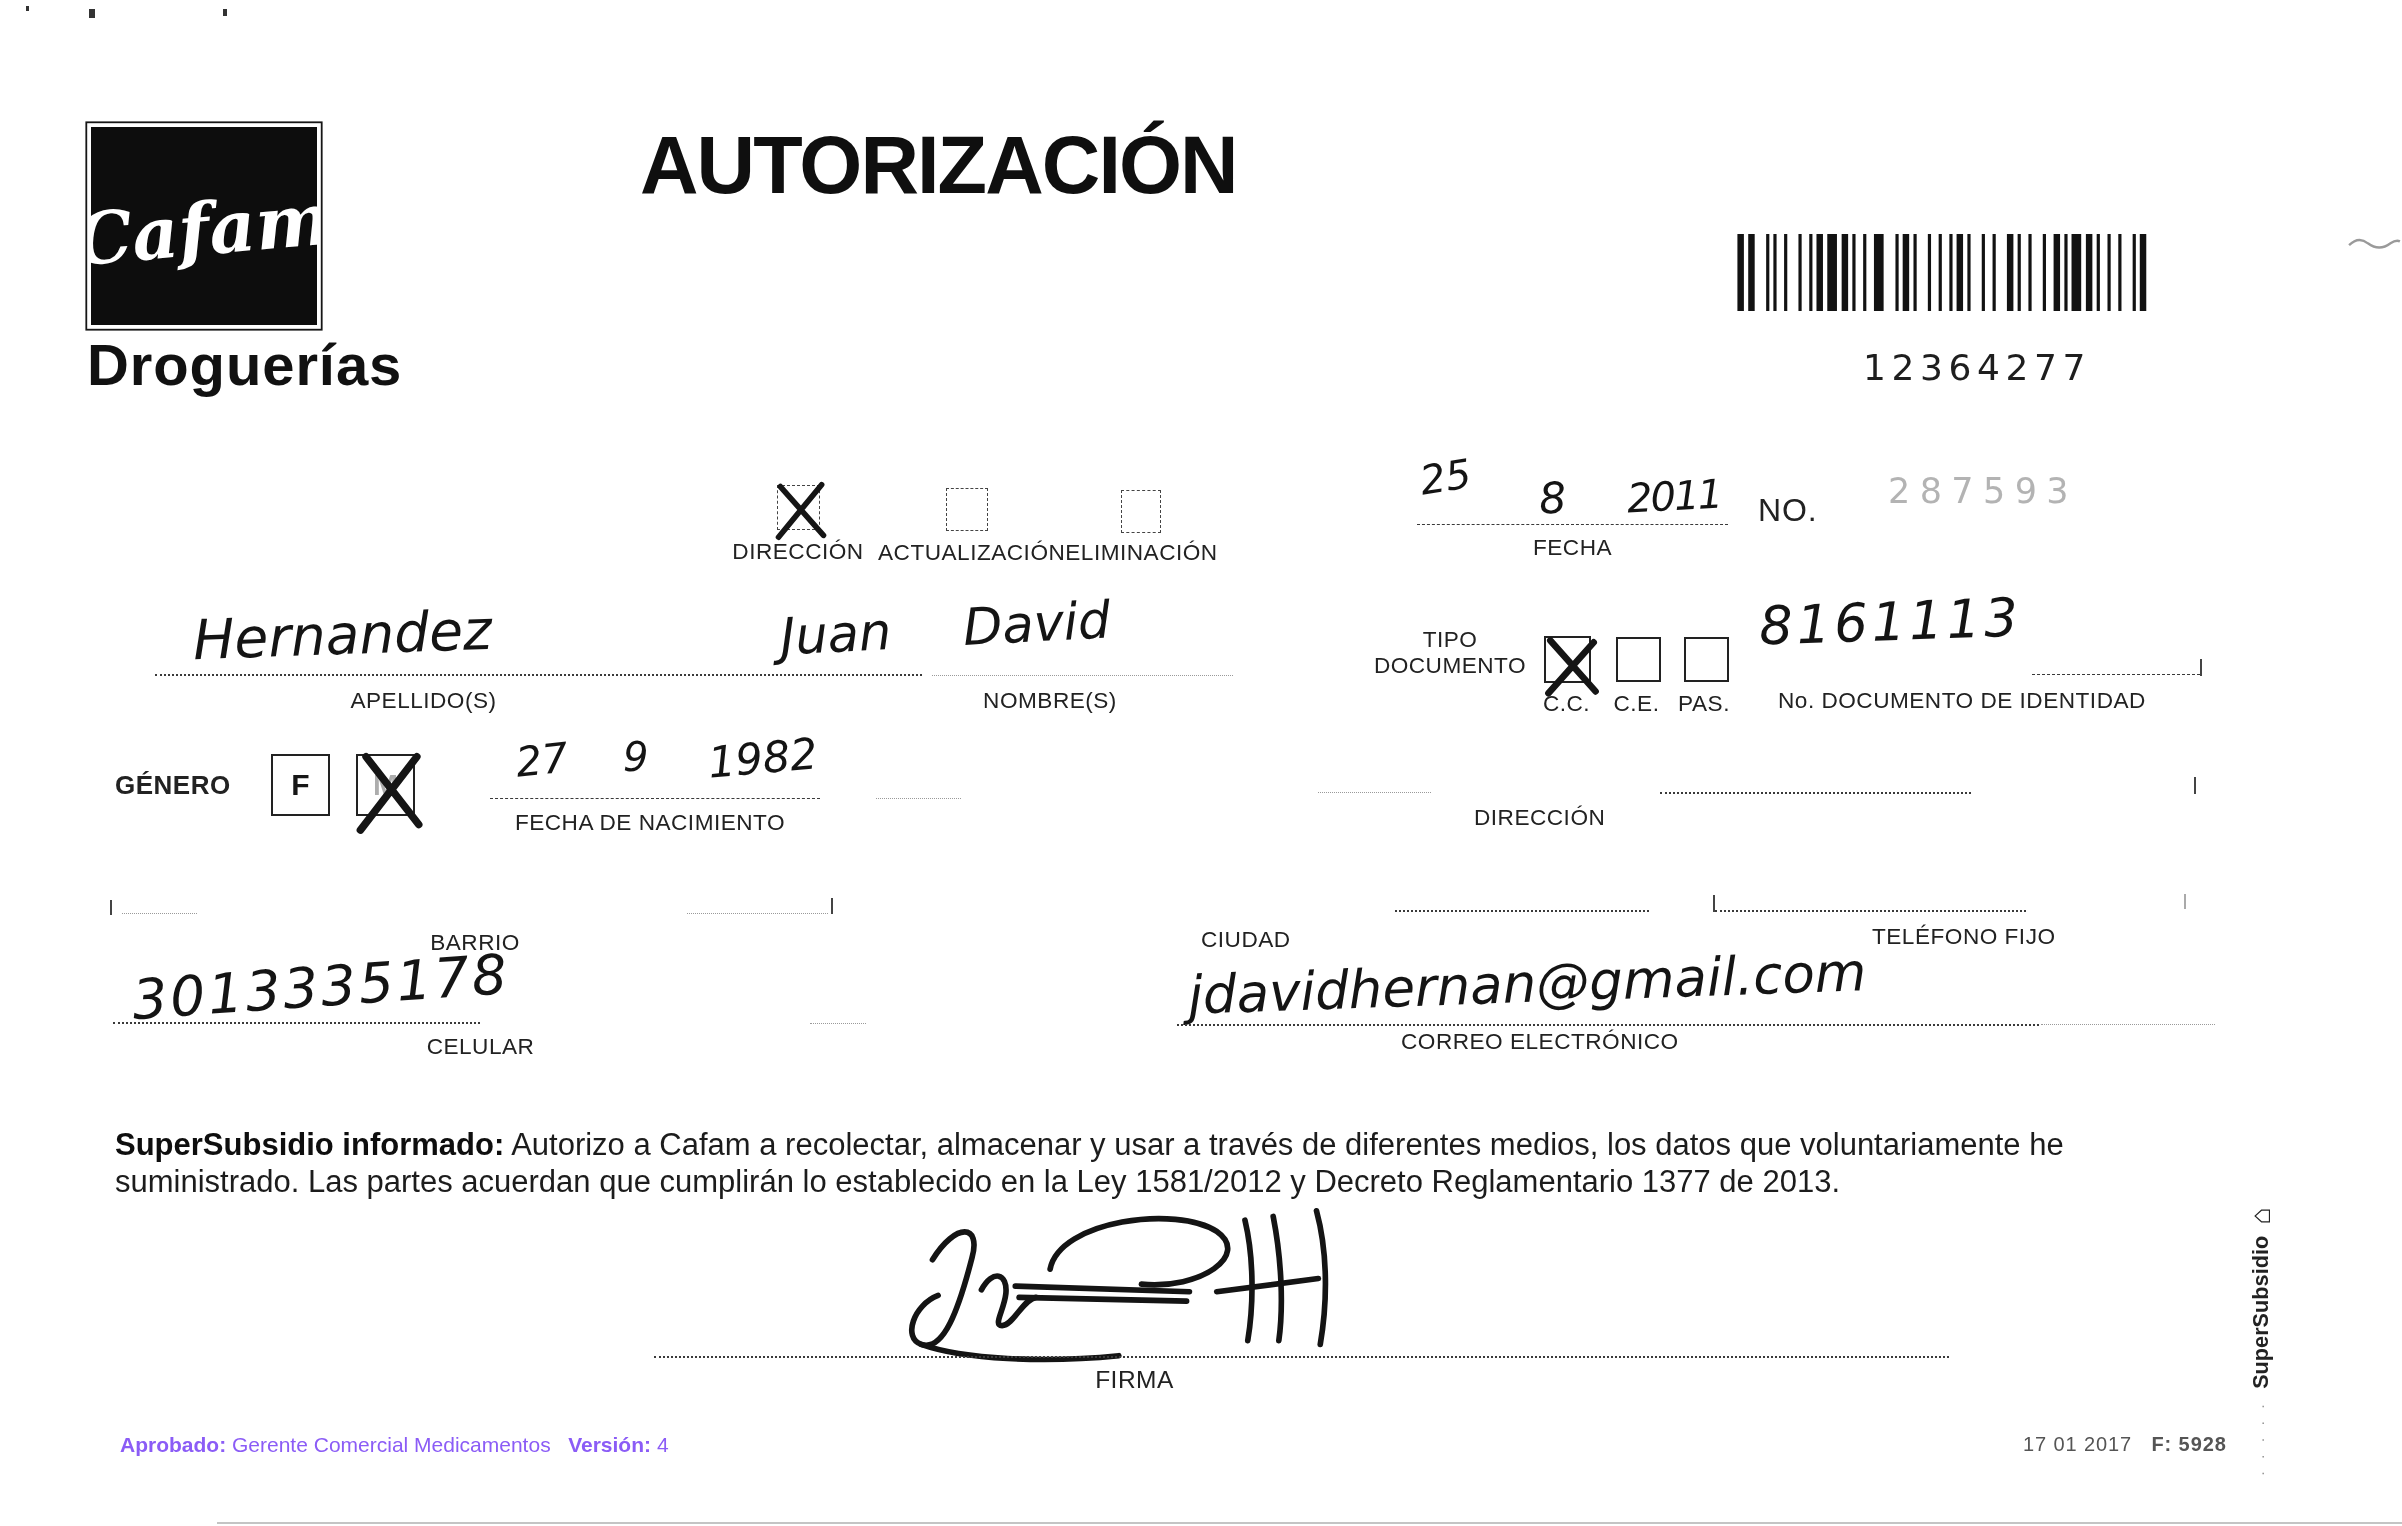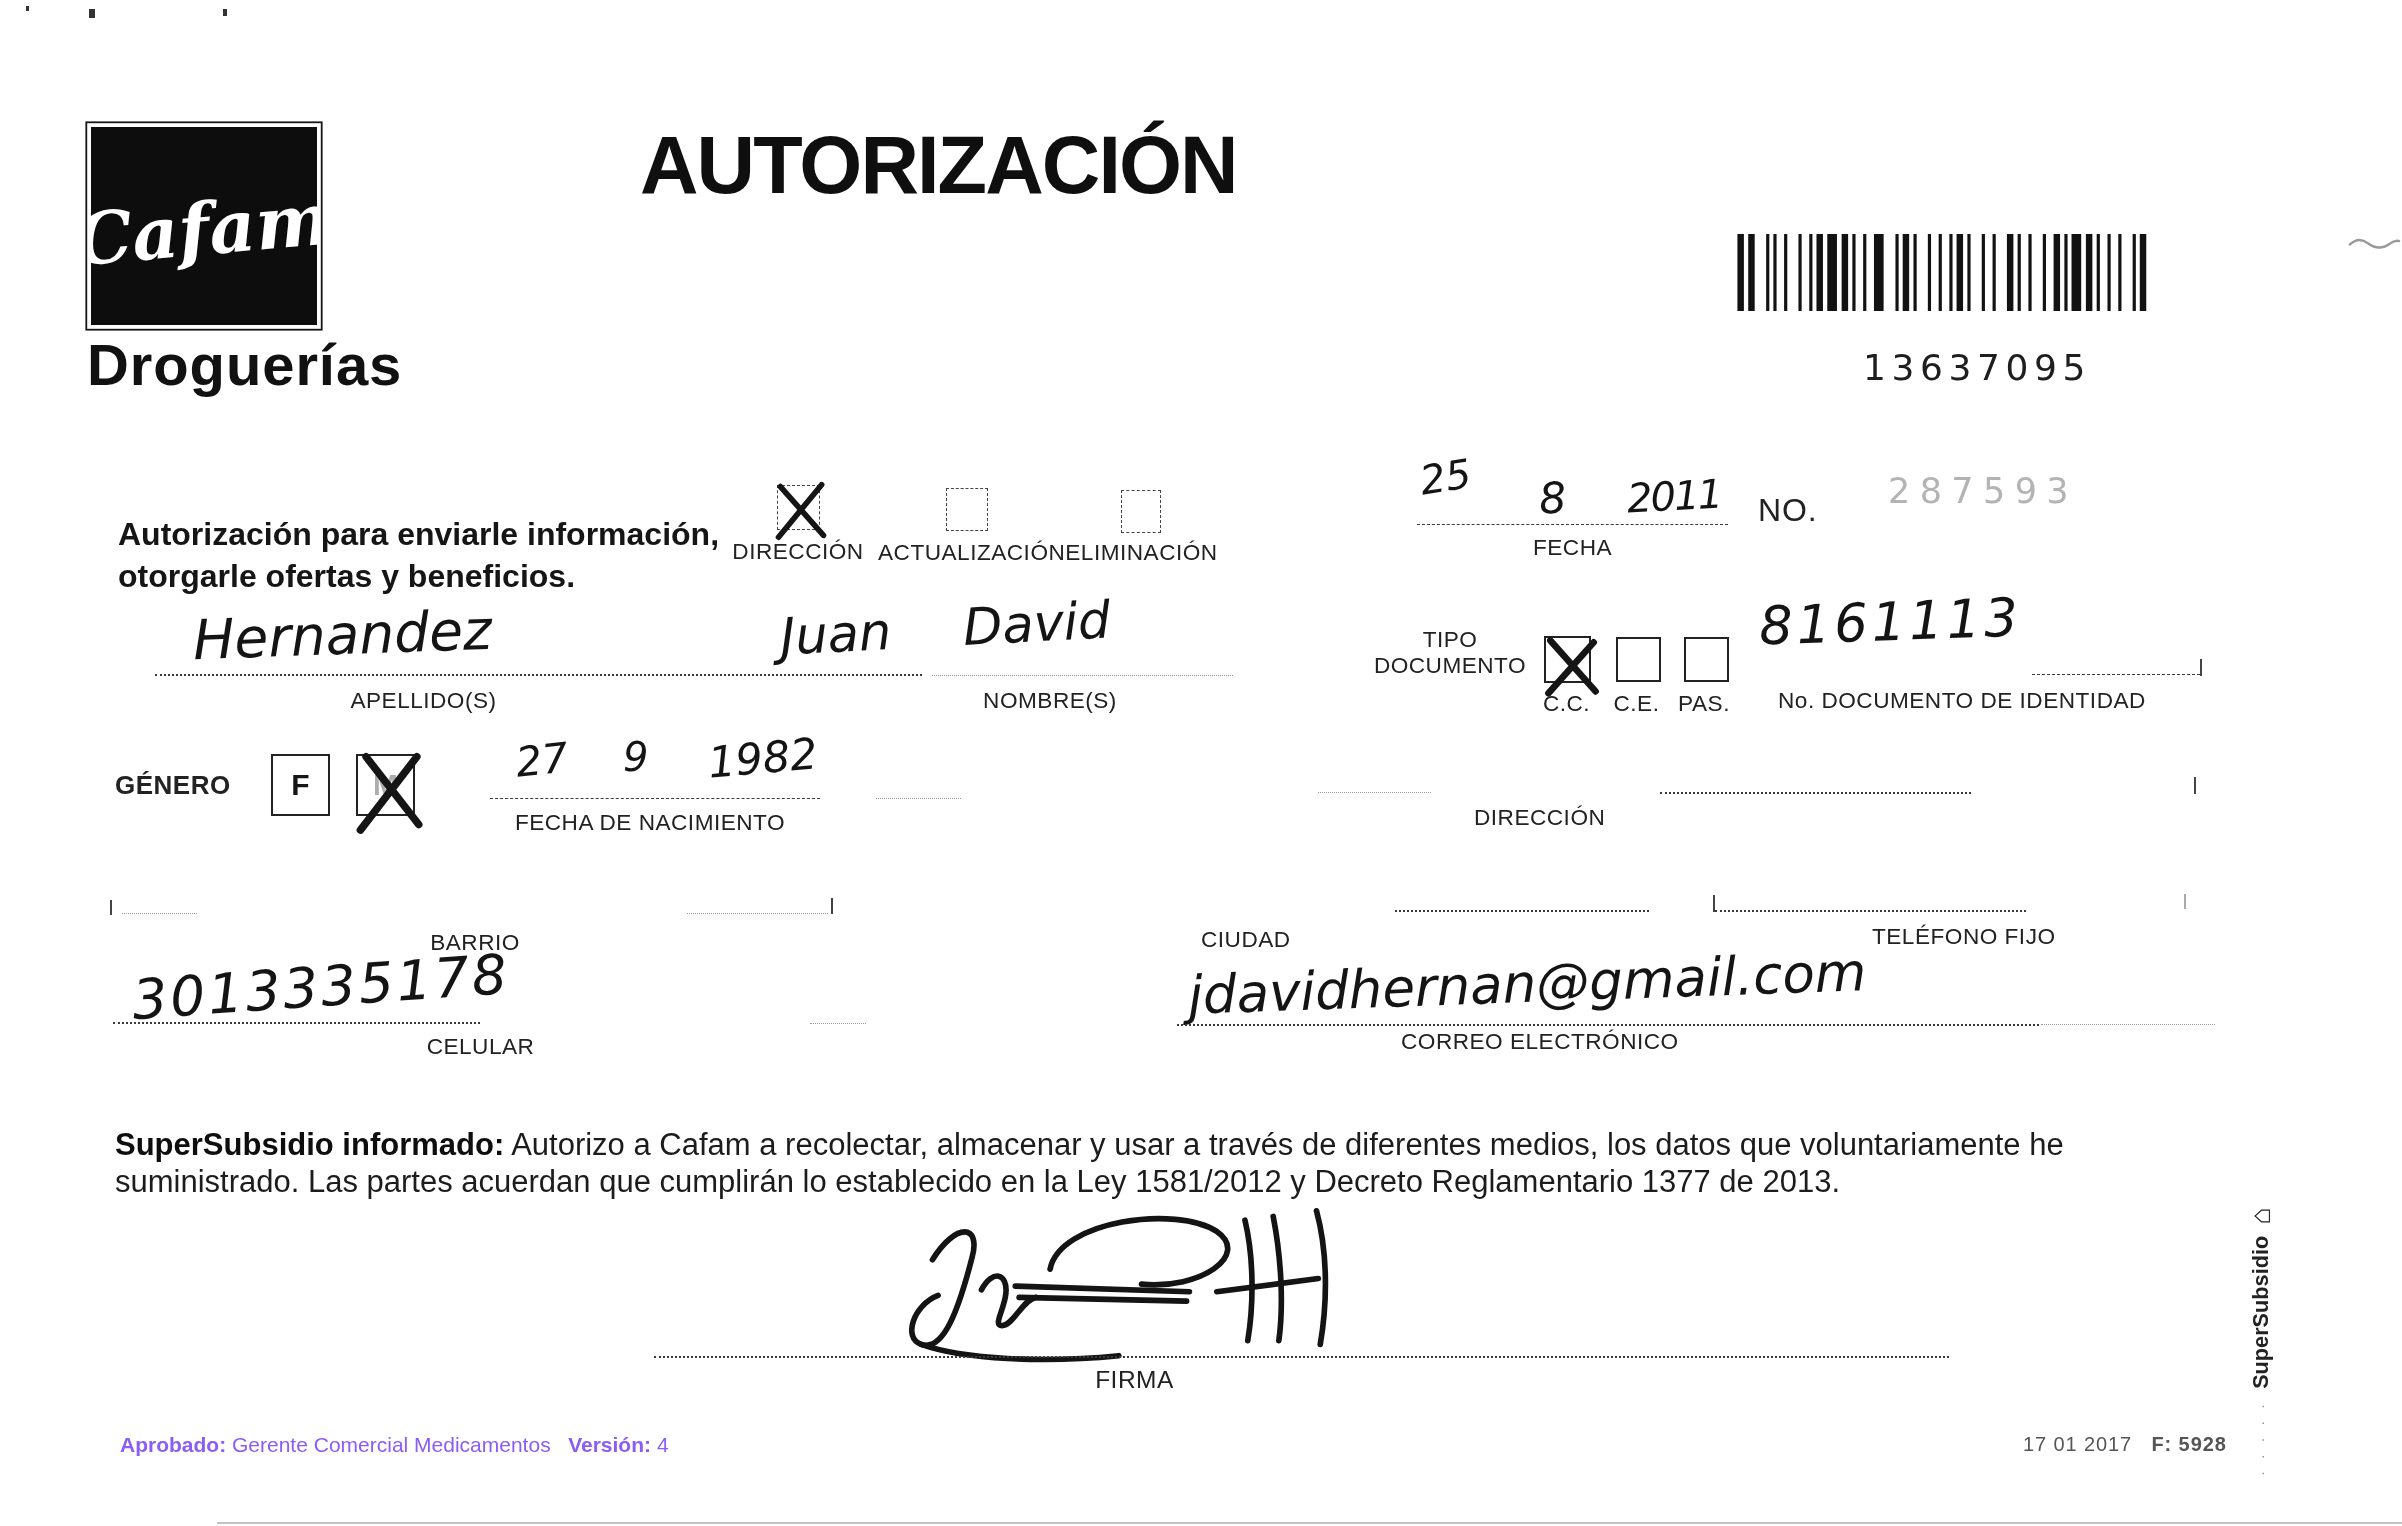--- a/index.html
+++ b/index.html
@@ -96,26 +96,22 @@
       <rect x="336.7" y="0" width="6.9" height="82" fill="#121212"></rect>
       <rect x="348.2" y="0" width="3.4" height="82" fill="#121212"></rect>
       <rect x="355.8" y="0" width="10.3" height="82" fill="#121212"></rect>
       <rect x="371.1" y="0" width="6.9" height="82" fill="#121212"></rect>
       <rect x="382.6" y="0" width="3.4" height="82" fill="#121212"></rect>
       <rect x="394.1" y="0" width="3.4" height="82" fill="#121212"></rect>
       <rect x="405.6" y="0" width="3.4" height="82" fill="#121212"></rect>
       <rect x="420.9" y="0" width="3.4" height="82" fill="#121212"></rect>
       <rect x="428.5" y="0" width="6.9" height="82" fill="#121212"></rect>
     </svg>
-  <div class="abs barcode-num" style="left:1863px;top:347px;">13637095</div>
-
-  <div class="abs intro" style="left:118px;top:513px;">
-    <div>Autorización para enviarle información,</div>
-    <div>otorgarle ofertas y beneficios.</div>
-  </div>
+  <div class="abs barcode-num" style="left:1863px;top:347px;">12364277</div>
+
 
   <div class="cbx dashed checked" style="left:777px;top:485px;width:41px;height:43px;">
     <svg class="xmark" width="60" height="62" viewBox="0 0 64 66">
         <path d="M10,8 L56,60 M54,6 L8,62" stroke="#151515" stroke-width="6" stroke-linecap="round" fill="none"></path>
       </svg>
   </div>
   <div class="abs lbl ctr" style="left:718px;top:539px;width:160px;">DIRECCIÓN</div>
 
   <div class="cbx dashed" style="left:946px;top:488px;width:40px;height:41px;">
     

